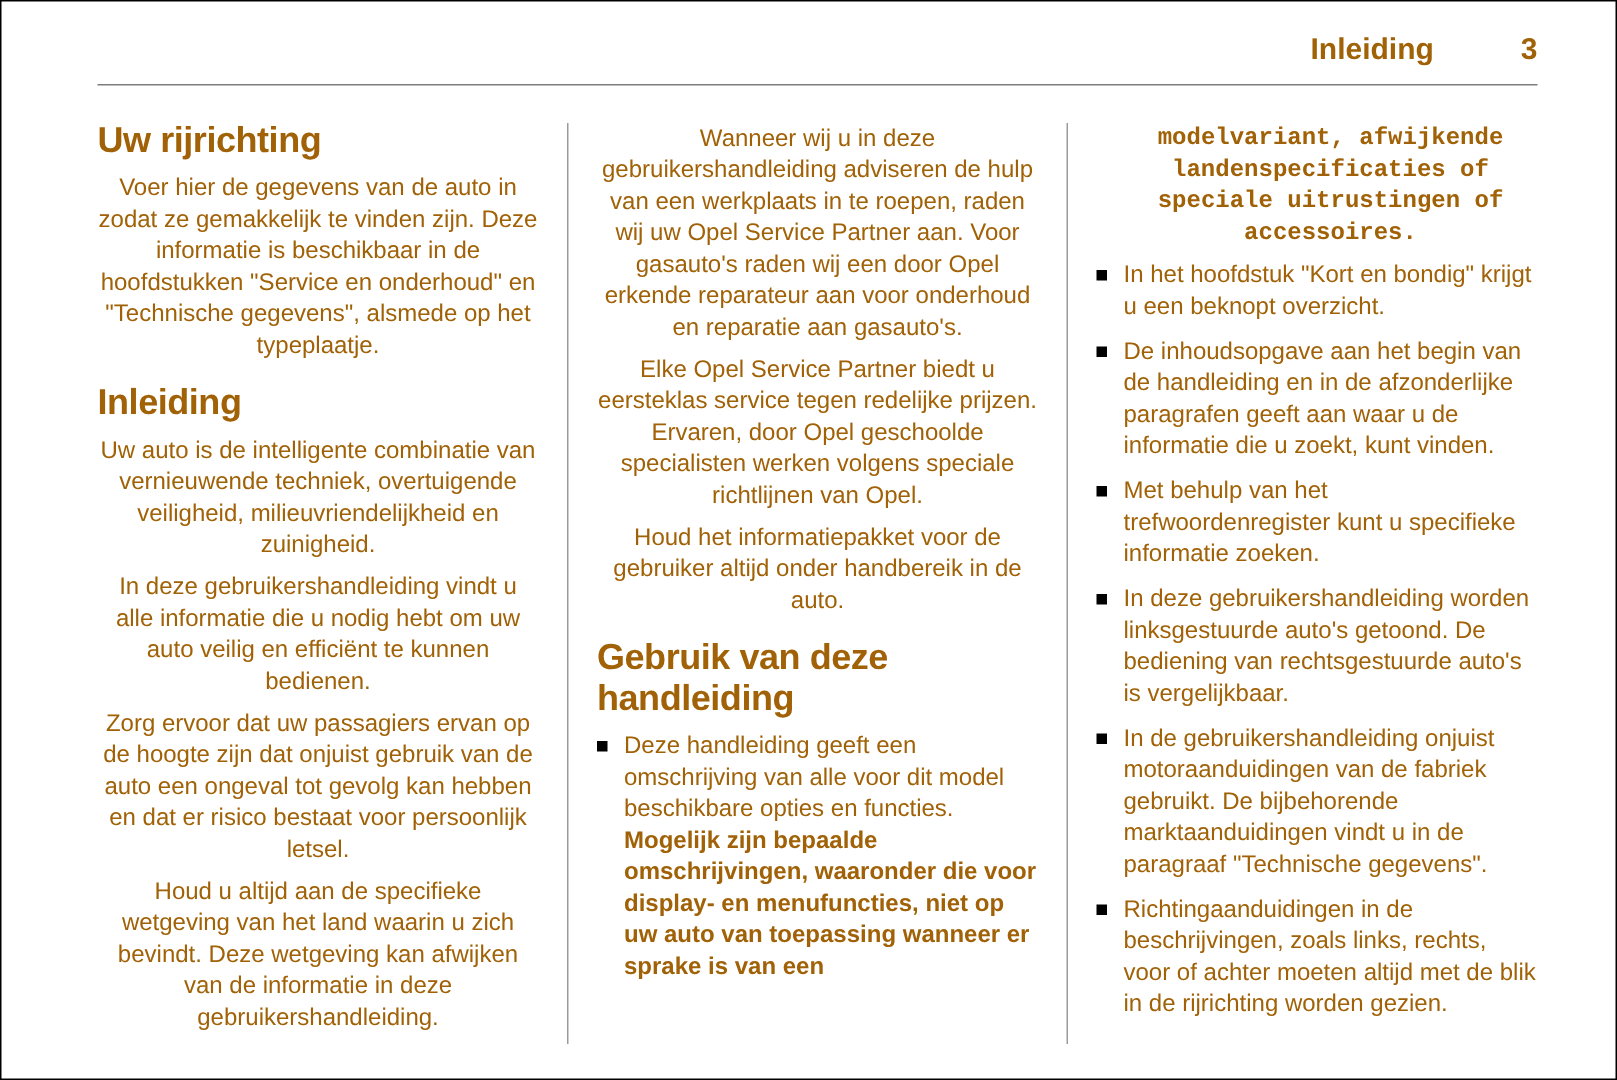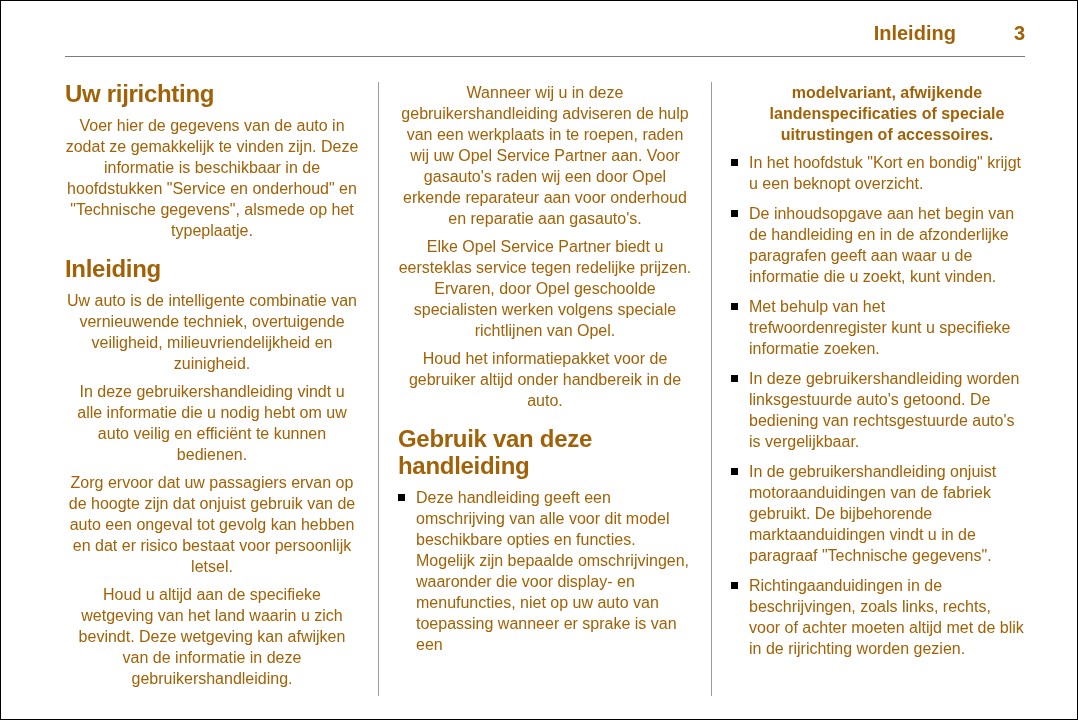--- a/index.html
+++ b/index.html
@@ -59,25 +59,26 @@
     margin: 0 0 9px 0;
   }
   .bullet-sq {
     flex: none;
     width: 7px;
     height: 7px;
     background: #000000;
     margin: 7px 11px 0 0;
   }
   .bullet-text { flex: 1; }
-  .bold { font-weight: 400; }
+  .bold { font-weight: 700; }
   .continuation {
     font-weight: 700;
     padding-left: 18px;
     margin: 0 0 9px 0;
+    font-family: Liberation Mono, monospace;
   }
 </style>
 </head>
 <body>
 
 <div class="page">
 
   <header class="page-header">
     <span>Inleiding</span>
     <span>3</span>

